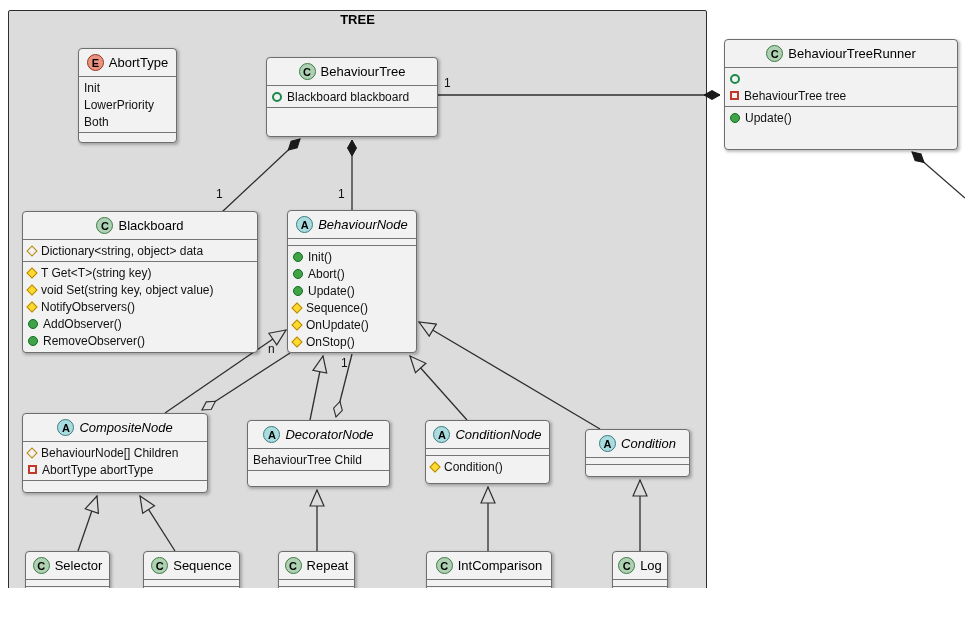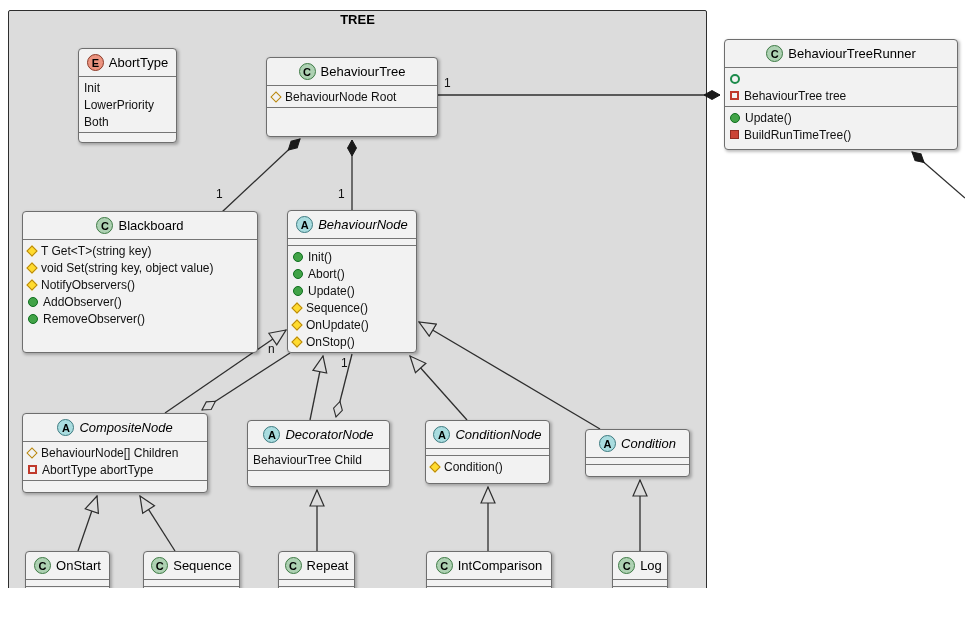--- a/index.html
+++ b/index.html
@@ -117,22 +117,22 @@
       </div>
       <div class="uml-section empty"></div>
     </div>
   <div class="uml-class" id="cls-behaviourTree">
       <div class="uml-header">
         <span class="spot spot-c">C</span>
         <span class="cls-name">BehaviourTree</span>
       </div>
       <div class="uml-section">
         <div class="member">
-          <span class="m-icon icon-diamond-open"></span>
-          <span>BehaviourNode Root</span>
+          <span class="m-icon icon-circle-open"></span>
+          <span>Blackboard blackboard</span>
         </div>
       </div>
       <div class="uml-section empty"></div>
     </div>
   <div class="uml-class" id="cls-behaviourTreeRunner">
       <div class="uml-header">
         <span class="spot spot-c">C</span>
         <span class="cls-name">BehaviourTreeRunner</span>
       </div>
       <div class="uml-section">
@@ -142,30 +142,32 @@
         <div class="member">
           <span class="m-icon icon-square-open"></span>
           <span>BehaviourTree tree</span>
         </div>
       </div>
       <div class="uml-section">
         <div class="member">
           <span class="m-icon icon-circle-filled"></span>
           <span>Update()</span>
         </div>
-        <div class="member">
-          <span class="m-icon icon-square-filled"></span>
-          <span>BuildRunTimeTree()</span>
-        </div>
       </div>
     </div>
   <div class="uml-class" id="cls-blackboard">
       <div class="uml-header">
         <span class="spot spot-c">C</span>
         <span class="cls-name">Blackboard</span>
+      </div>
+      <div class="uml-section">
+        <div class="member">
+          <span class="m-icon icon-diamond-open"></span>
+          <span>Dictionary&lt;string, object&gt; data</span>
+        </div>
       </div>
       <div class="uml-section">
         <div class="member">
           <span class="m-icon icon-diamond-filled"></span>
           <span>T Get&lt;T&gt;(string key)</span>
         </div>
         <div class="member">
           <span class="m-icon icon-diamond-filled"></span>
           <span>void Set(string key, object value)</span>
         </div>
@@ -262,21 +264,21 @@
       <div class="uml-header">
         <span class="spot spot-a">A</span>
         <span class="cls-name italic">Condition</span>
       </div>
       <div class="uml-section empty"></div>
       <div class="uml-section empty"></div>
     </div>
   <div class="uml-class" id="cls-selector">
       <div class="uml-header">
         <span class="spot spot-c">C</span>
-        <span class="cls-name">OnStart</span>
+        <span class="cls-name">Selector</span>
       </div>
       <div class="uml-section empty"></div>
       <div class="uml-section empty"></div>
     </div>
   <div class="uml-class" id="cls-sequence">
       <div class="uml-header">
         <span class="spot spot-c">C</span>
         <span class="cls-name">Sequence</span>
       </div>
       <div class="uml-section empty"></div>

